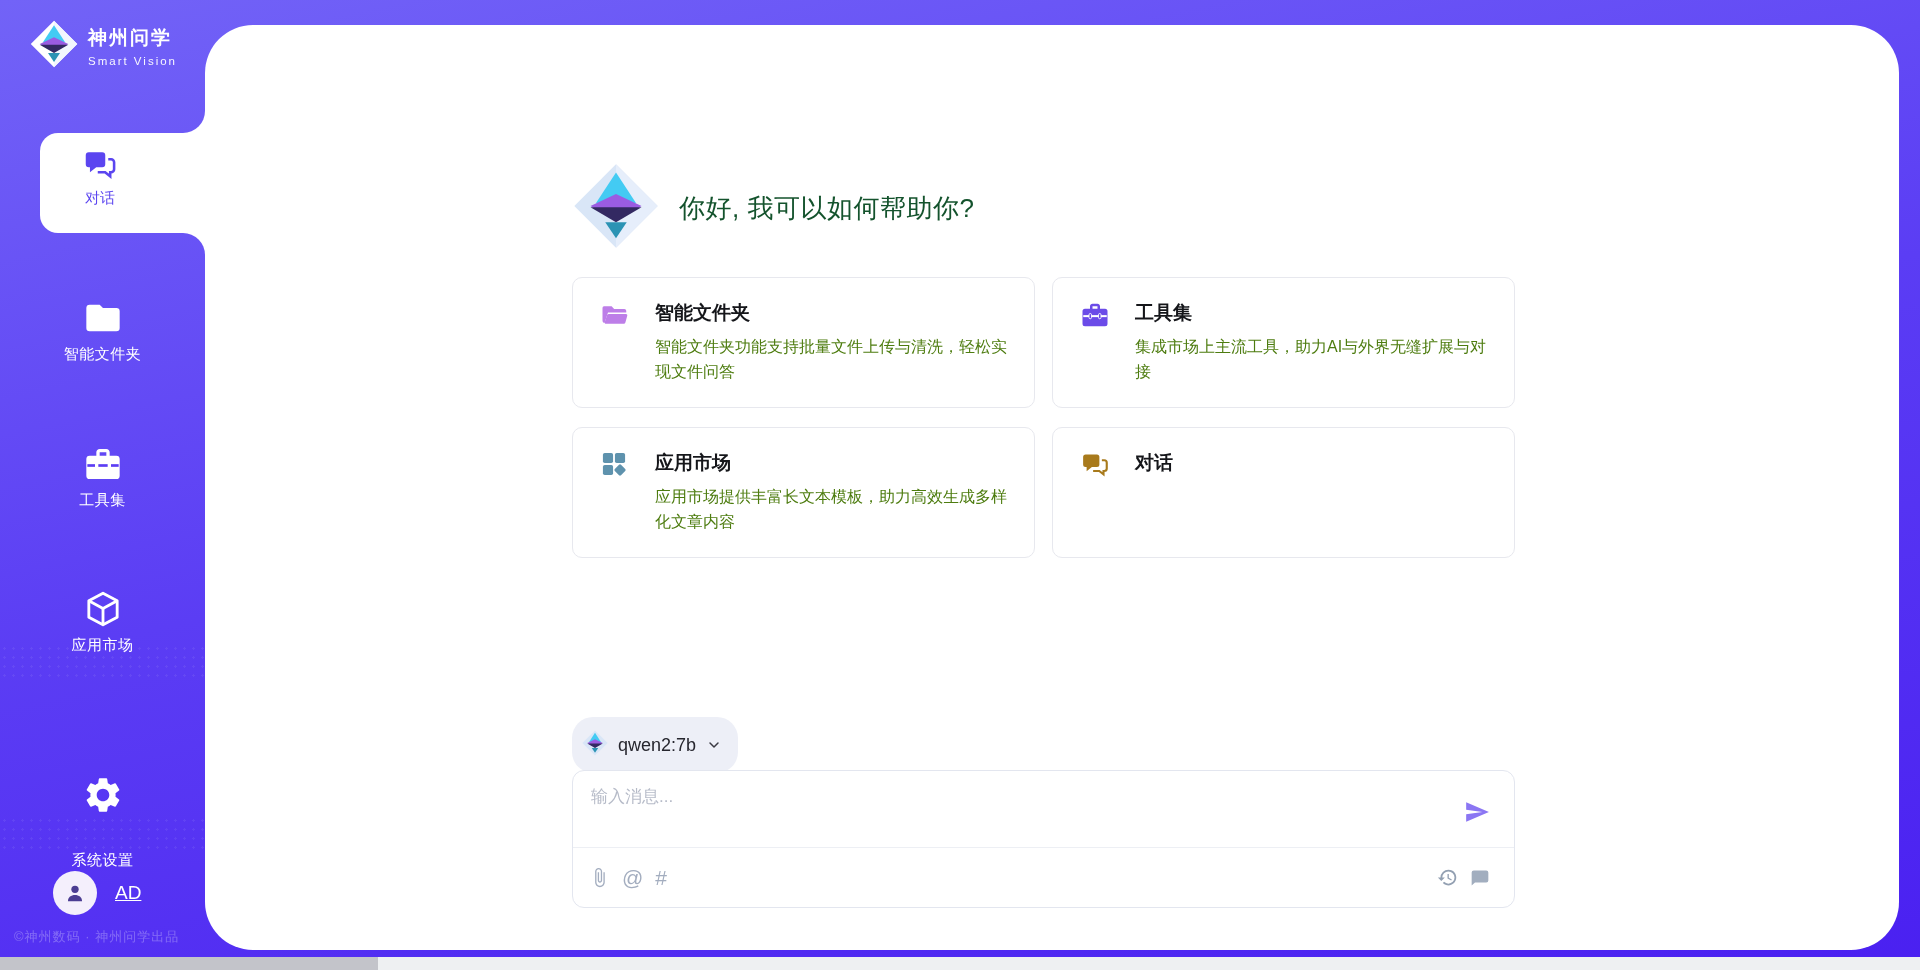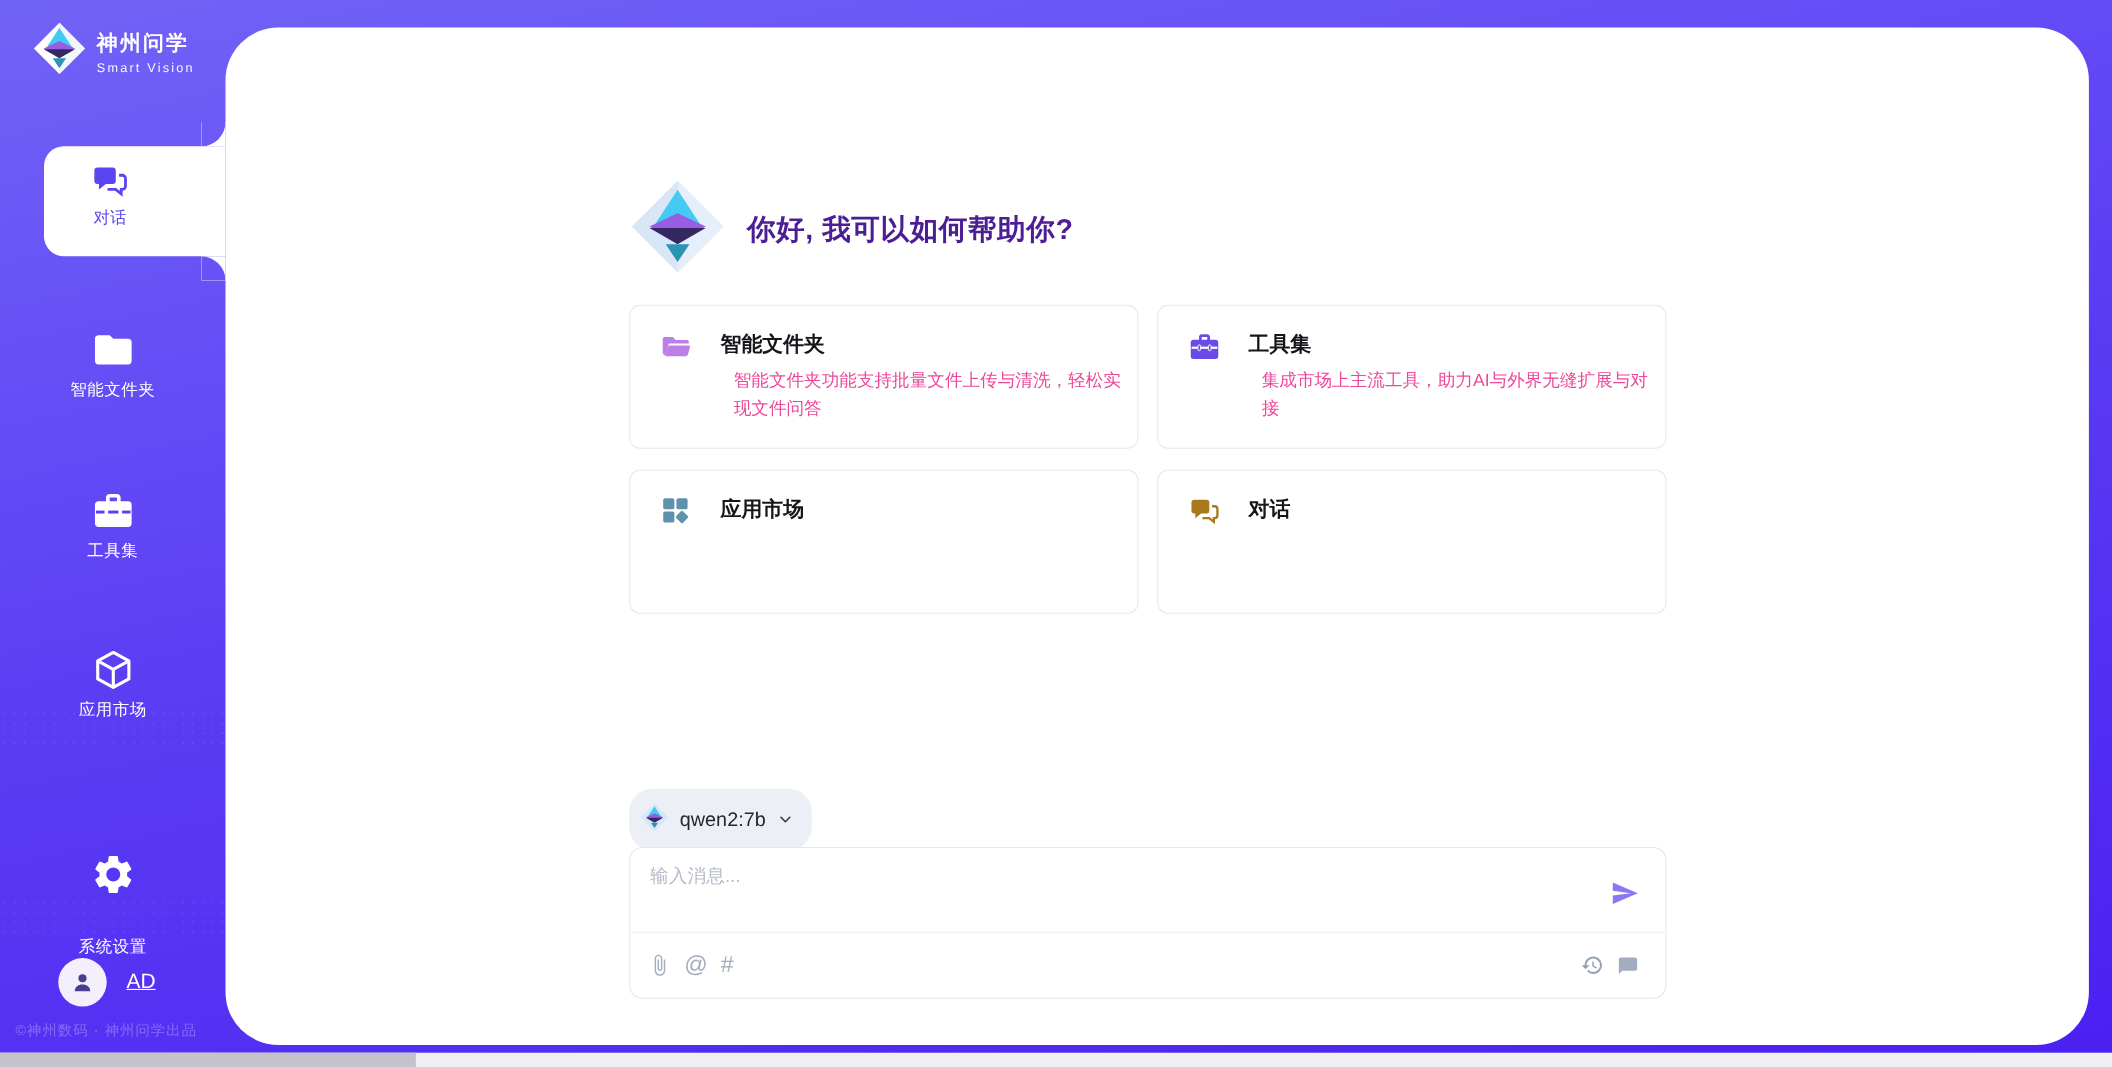--- a/index.html
+++ b/index.html
@@ -46,29 +46,29 @@
   .avatar{width:44px;height:44px;border-radius:50%;background:#f4effc;display:flex;
     align-items:center;justify-content:center;}
   .user-name{color:#fff;font-size:19px;font-weight:500;text-decoration:underline;}
   .copyright{position:absolute;left:14px;top:928px;color:rgba(255,255,255,.28);
     font-size:13px;letter-spacing:1px;}
 
   
   .panel{position:absolute;left:205px;top:25px;width:1694px;height:925px;background:#fff;
     border-radius:48px;}
   .welcome{position:absolute;left:368px;top:138px;display:flex;align-items:center;gap:20px;}
-  .greeting{font-size:26px;font-weight:700;color:#4c1d95;letter-spacing:.5px;}
+  .greeting{font-size:26px;font-weight:400;color:#14532d;letter-spacing:.5px;}
 
   .cards{position:absolute;left:367px;top:252px;width:943px;display:grid;
     grid-template-columns:463px 463px;grid-auto-rows:131px;column-gap:17px;row-gap:19px;}
   .card{position:relative;border:1px solid #e7e8ee;border-radius:10px;background:#fff;cursor:pointer;}
   .card-icon{position:absolute;left:27px;top:22px;}
   .card-title{position:absolute;left:82px;top:22px;font-size:19px;font-weight:700;color:#15161a;}
-  .card-desc{position:absolute;left:94px;top:56px;width:352px;font-size:16px;line-height:25px;
-    color:#ec4899;}
+  .card-desc{position:absolute;left:82px;top:56px;width:352px;font-size:16px;line-height:25px;
+    color:#4d7c0f;}
   .c-folder{color:#bd7ee8;} .c-toolbox{color:#6b4be8;} .c-grid{color:#5e92ad;} .c-chat-card{color:#a87a1c;}
 
   .model-pill{position:absolute;left:367px;top:692px;height:56px;padding:0 16px 0 10px;
     background:#edeff7;border-radius:21px;display:inline-flex;align-items:center;gap:10px;cursor:pointer;}
   .model-name{font-size:18px;color:#26262e;font-weight:500;}
 
   .composer{position:absolute;left:367px;top:745px;width:943px;height:138px;background:#fff;
     border:1.5px solid #e3e6ef;border-radius:12px;}
   .composer textarea{position:absolute;left:18px;top:14px;width:860px;height:52px;border:none;
     outline:none;resize:none;font-family:inherit;font-size:17px;color:#b91c1c;background:transparent;}
@@ -216,20 +216,21 @@
       <div class="card">
         <span class="card-icon c-grid">
           <svg width="28" height="28" viewBox="0 0 24 24" fill="currentColor">
             <rect x="2.5" y="2.5" width="8.7" height="8.7" rx="1.5"></rect>
             <rect x="12.8" y="2.5" width="8.7" height="8.7" rx="1.5"></rect>
             <rect x="2.5" y="12.8" width="8.7" height="8.7" rx="1.5"></rect>
             <rect x="13.4" y="13.4" width="7.5" height="7.5" rx="1.2" transform="rotate(45 17.15 17.15)"></rect>
           </svg>
         </span>
         <div class="card-title">应用市场</div>
+        <div class="card-desc">应用市场提供丰富长文本模板，助力高效生成多样化文章内容</div>
       </div>
 
       <div class="card">
         <span class="card-icon c-chat-card">
           <svg width="30" height="30" viewBox="0 0 24 24" style="color:#a87a1c">
             <path d="M13.5 3.5h-9a2 2 0 0 0-2 2v6a2 2 0 0 0 2 2h.8v3.4l4.2-3.4h4a2 2 0 0 0 2-2v-6a2 2 0 0 0-2-2z" fill="currentColor"></path>
             <path d="M17.5 8.2h1.9a2 2 0 0 1 2 2v4.6a2 2 0 0 1-2 2h-.6v2.7l-3.4-2.7h-4.9" fill="none" stroke="currentColor" stroke-width="1.7"></path>
           </svg>
         </span>
         <div class="card-title">对话</div>

